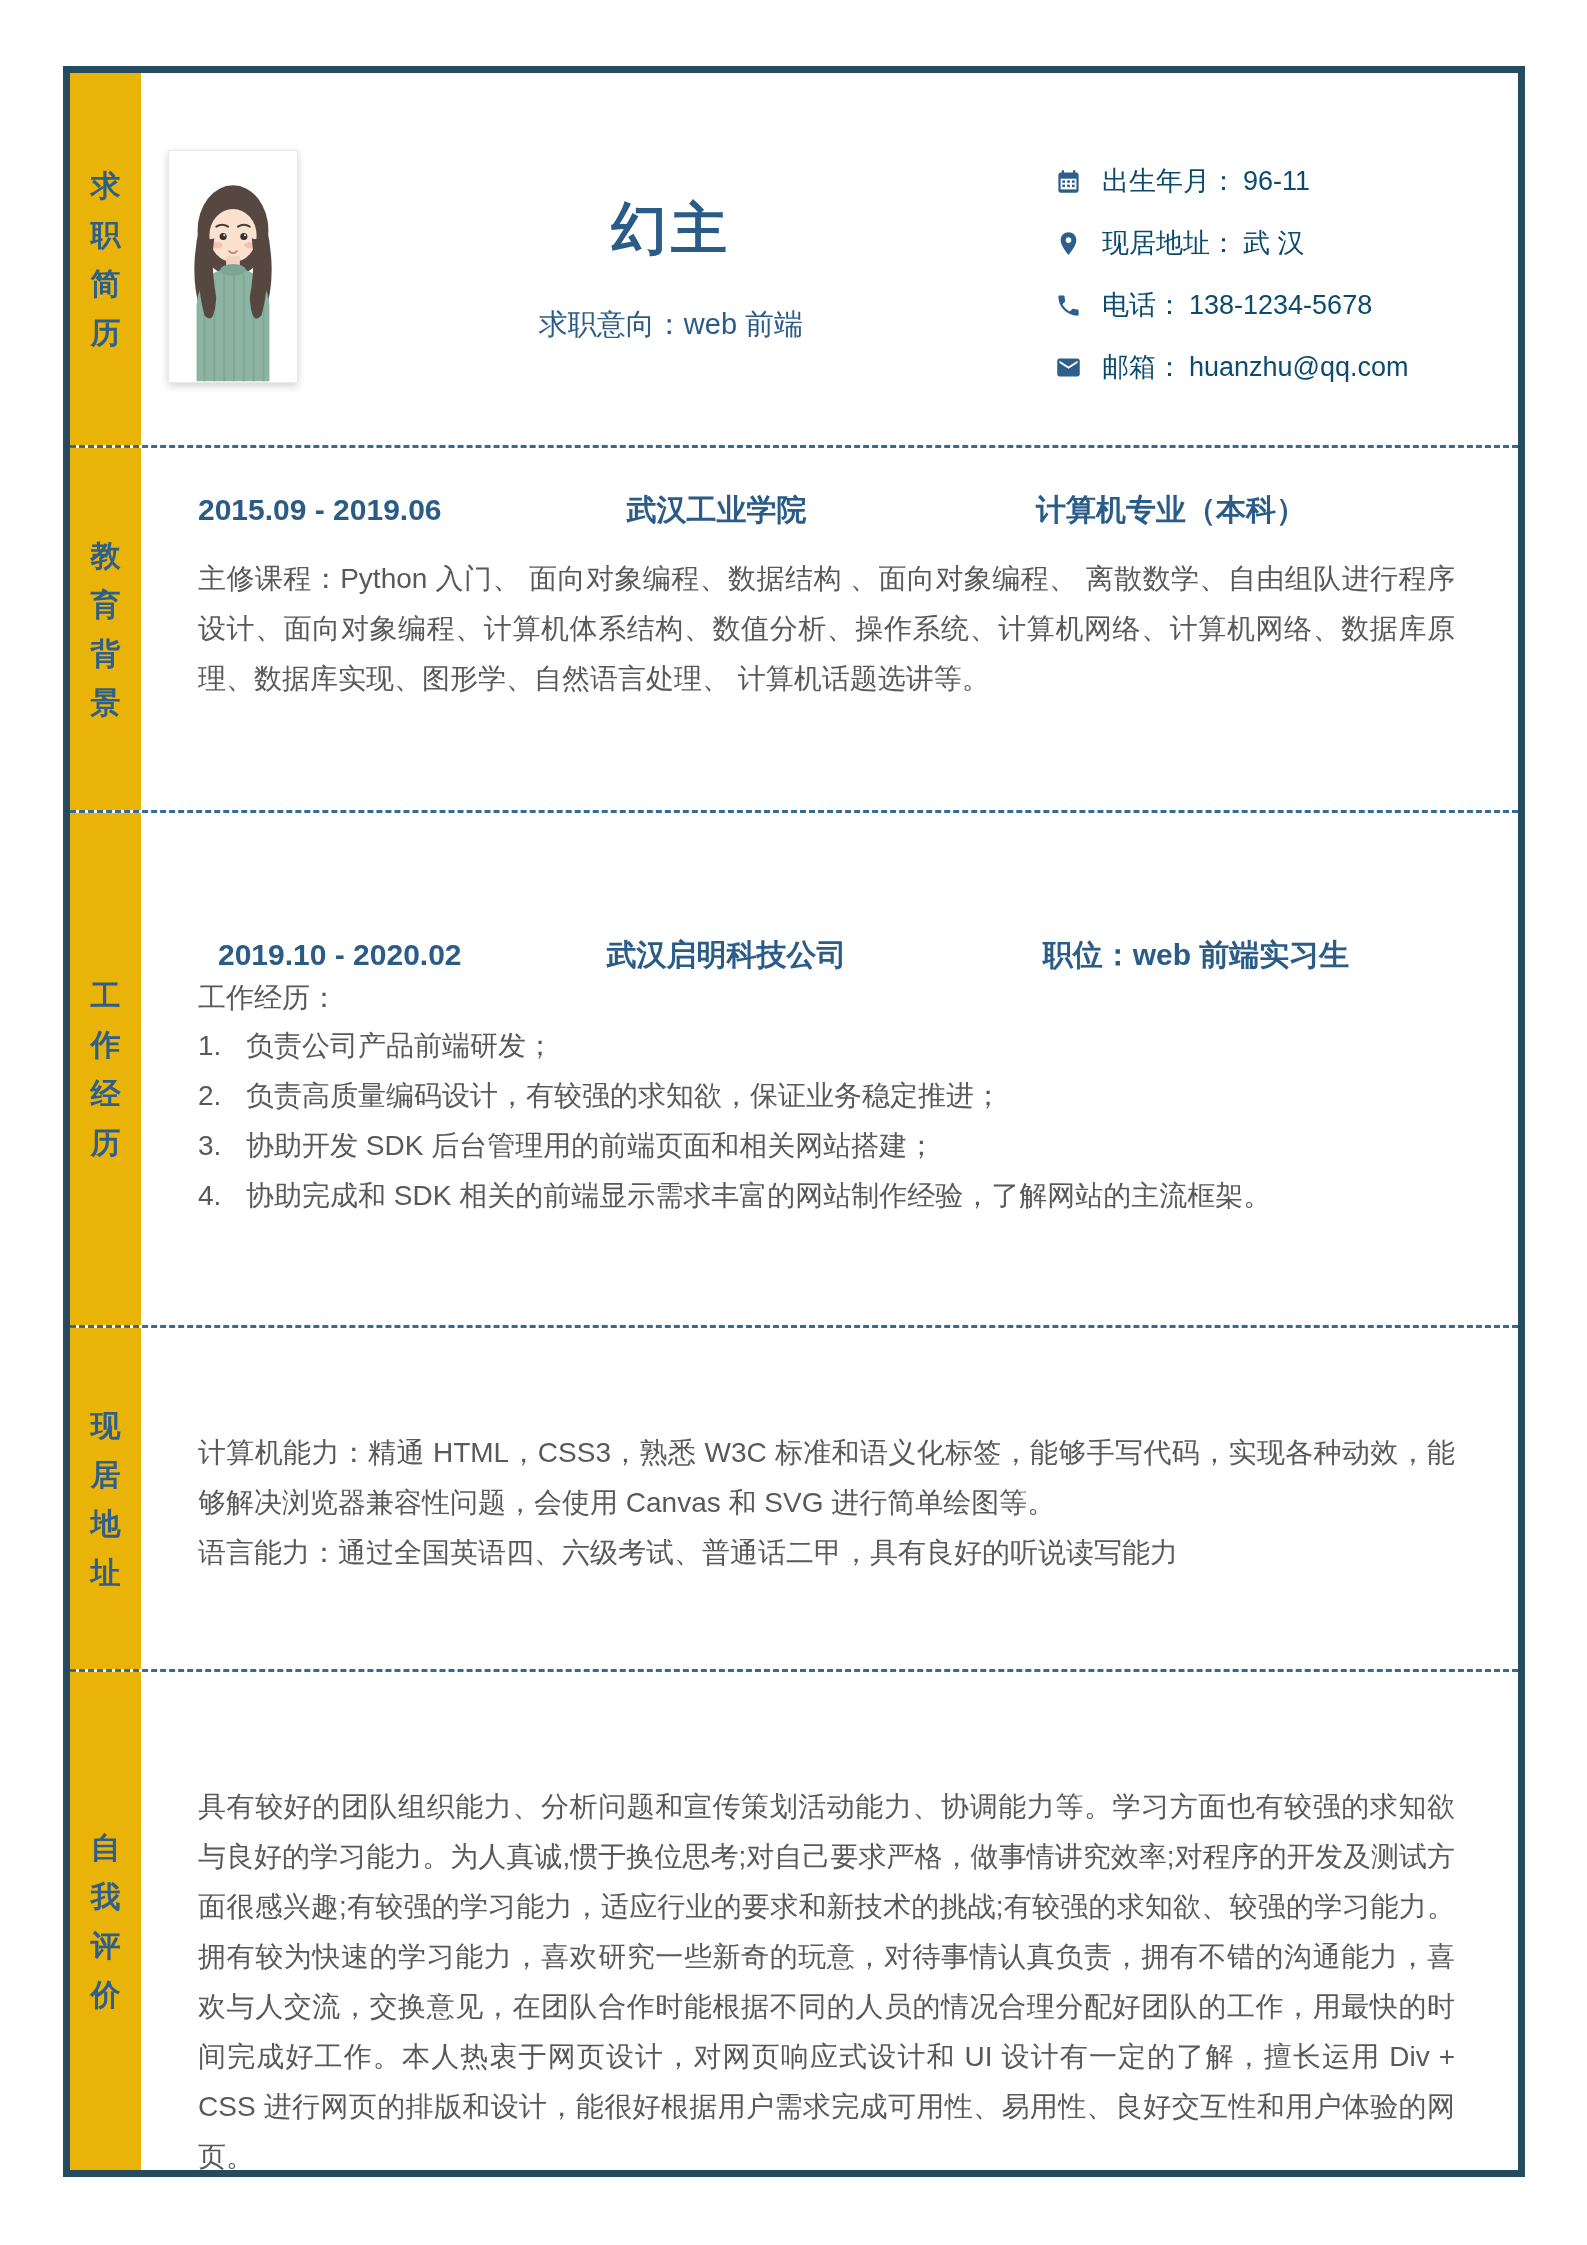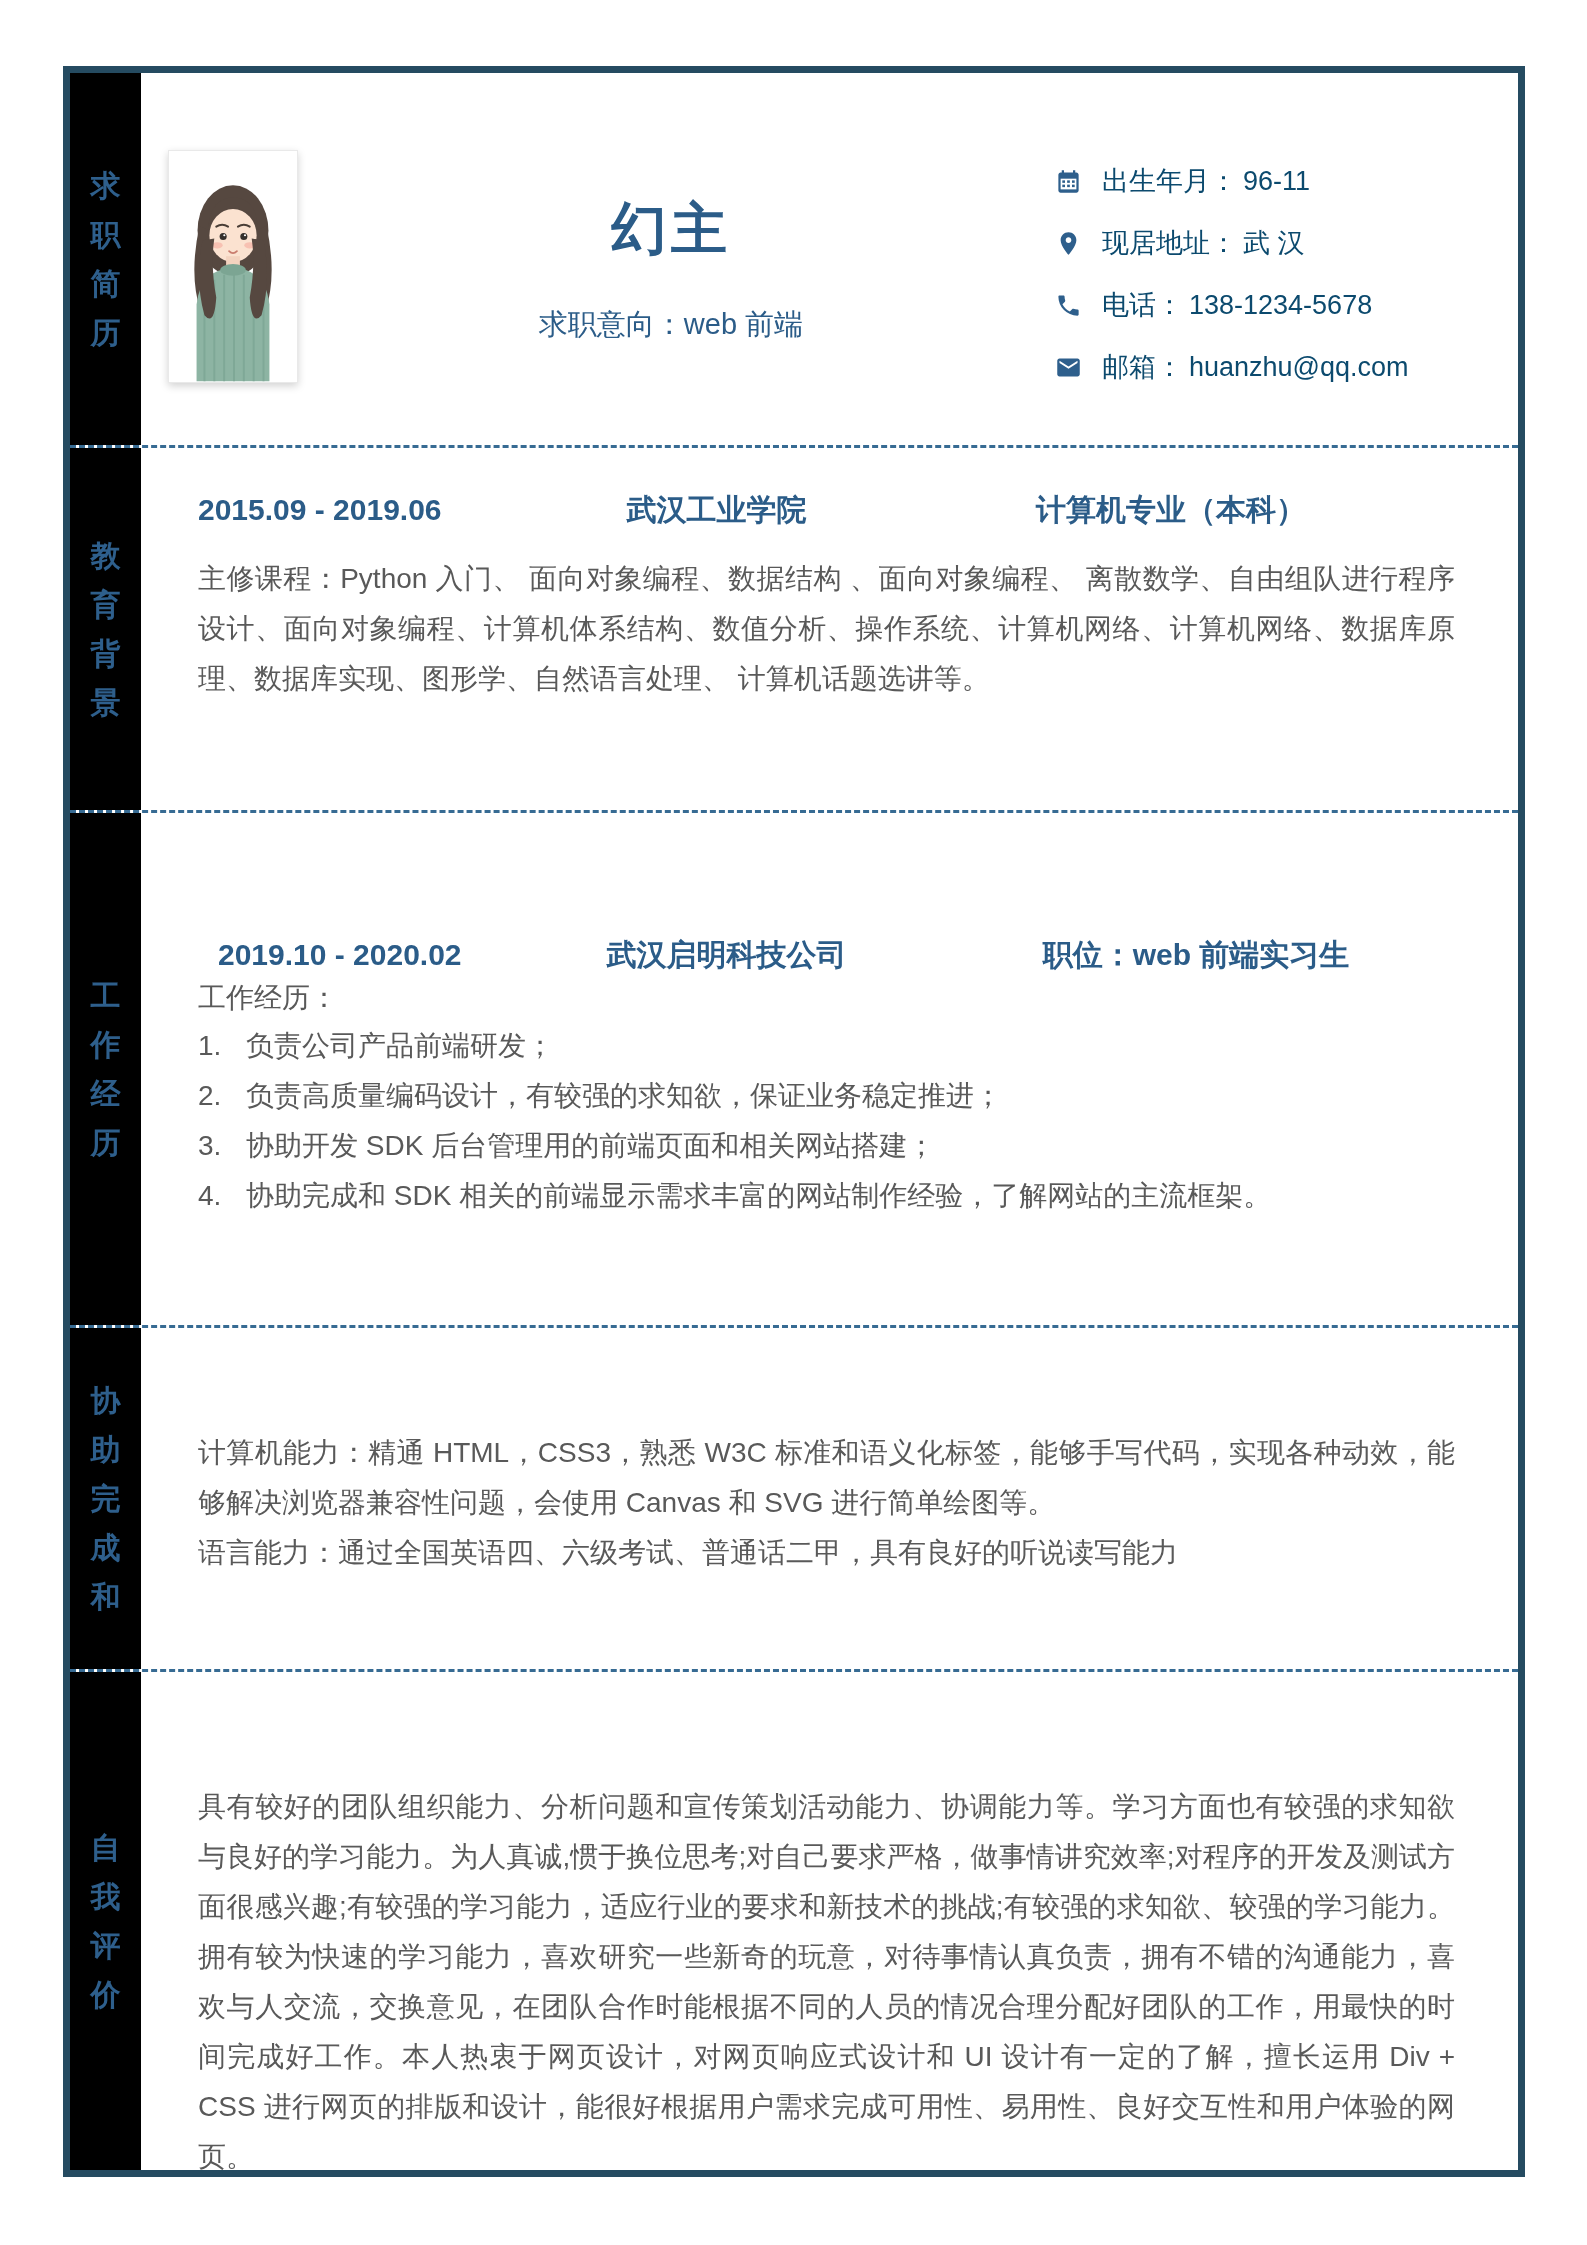--- a/index.html
+++ b/index.html
@@ -15,21 +15,21 @@
     display:flex; flex-direction:column;
   }
   .section { position:relative; display:flex; width:100%; }
   .section.divided { border-bottom:3px dashed #376b93; }
   .sec-profile   { height:375px; }
   .sec-education { height:365px; }
   .sec-work      { height:515px; }
   .sec-skills    { height:344px; }
   .sec-self      { flex:1; }
   .side-strip {
-    width:71px; flex:0 0 71px; background:#000000;
+    width:71px; flex:0 0 71px; background:#eab308;
     display:flex; align-items:center; justify-content:center;
   }
   .side-label {
     width:34px; font-size:30px; line-height:49px; font-weight:bold;
     color:#2e5f8c; text-align:center; word-break:break-all;
   }
   .content { flex:1; position:relative; }
 
   
   .photo {
@@ -200,21 +200,21 @@
         <li><span class="duty-num">1.</span><span>负责公司产品前端研发；</span></li>
         <li><span class="duty-num">2.</span><span>负责高质量编码设计，有较强的求知欲，保证业务稳定推进；</span></li>
         <li><span class="duty-num">3.</span><span>协助开发 SDK 后台管理用的前端页面和相关网站搭建；</span></li>
         <li><span class="duty-num">4.</span><span>协助完成和 SDK 相关的前端显示需求丰富的网站制作经验，了解网站的主流框架。</span></li>
       </ol>
     </div>
   </div>
 
   <div class="section sec-skills divided">
     <div class="side-strip">
-      <div class="side-label">协助完成和</div>
+      <div class="side-label">现居地址</div>
     </div>
     <div class="content">
       <div class="para skills-block">
         <div>计算机能力：精通 HTML，CSS3，熟悉 W3C 标准和语义化标签，能够手写代码，实现各种动效，能够解决浏览器兼容性问题，会使用 Canvas 和 SVG 进行简单绘图等。</div>
         <div>语言能力：通过全国英语四、六级考试、普通话二甲，具有良好的听说读写能力</div>
       </div>
     </div>
   </div>
 
   <div class="section sec-self">

